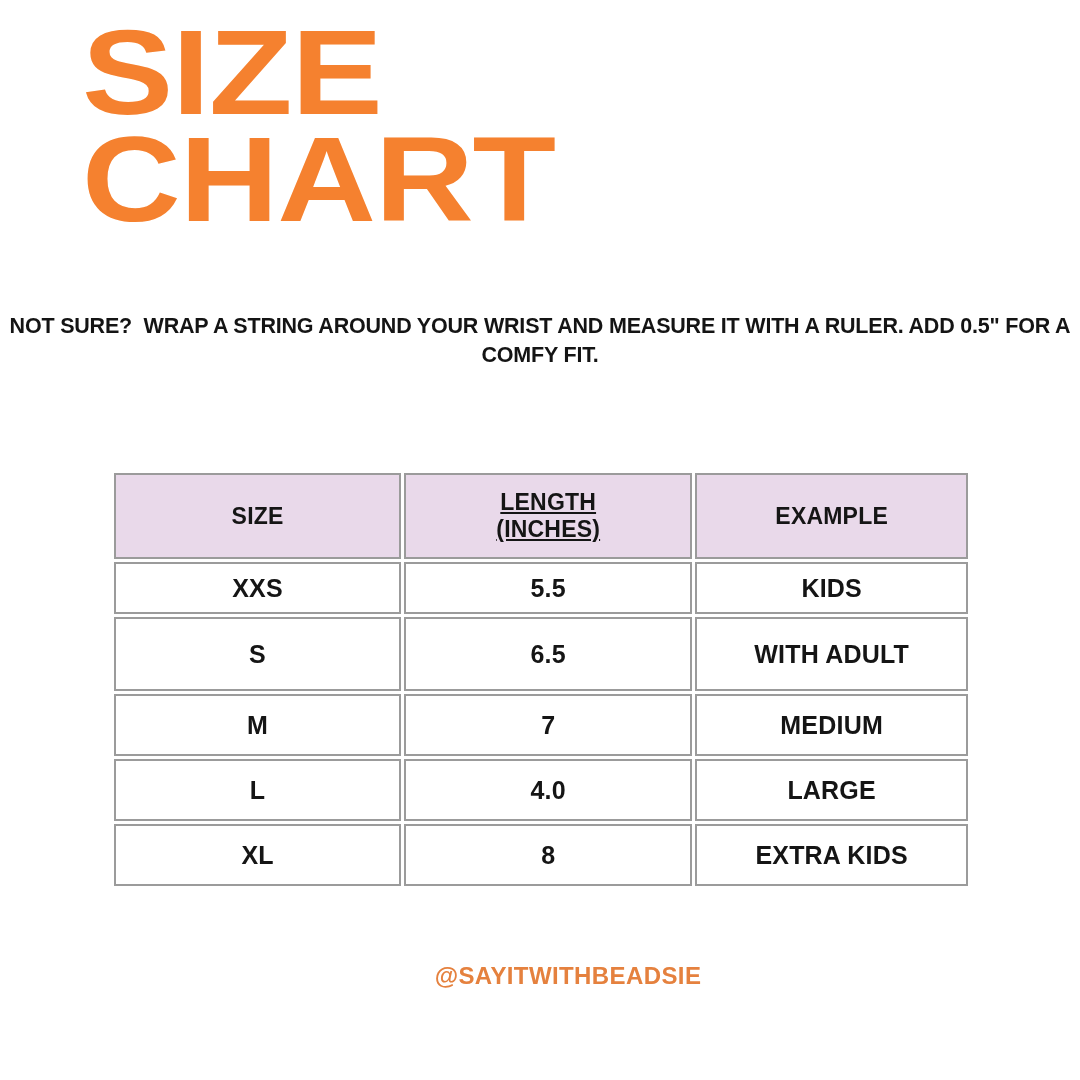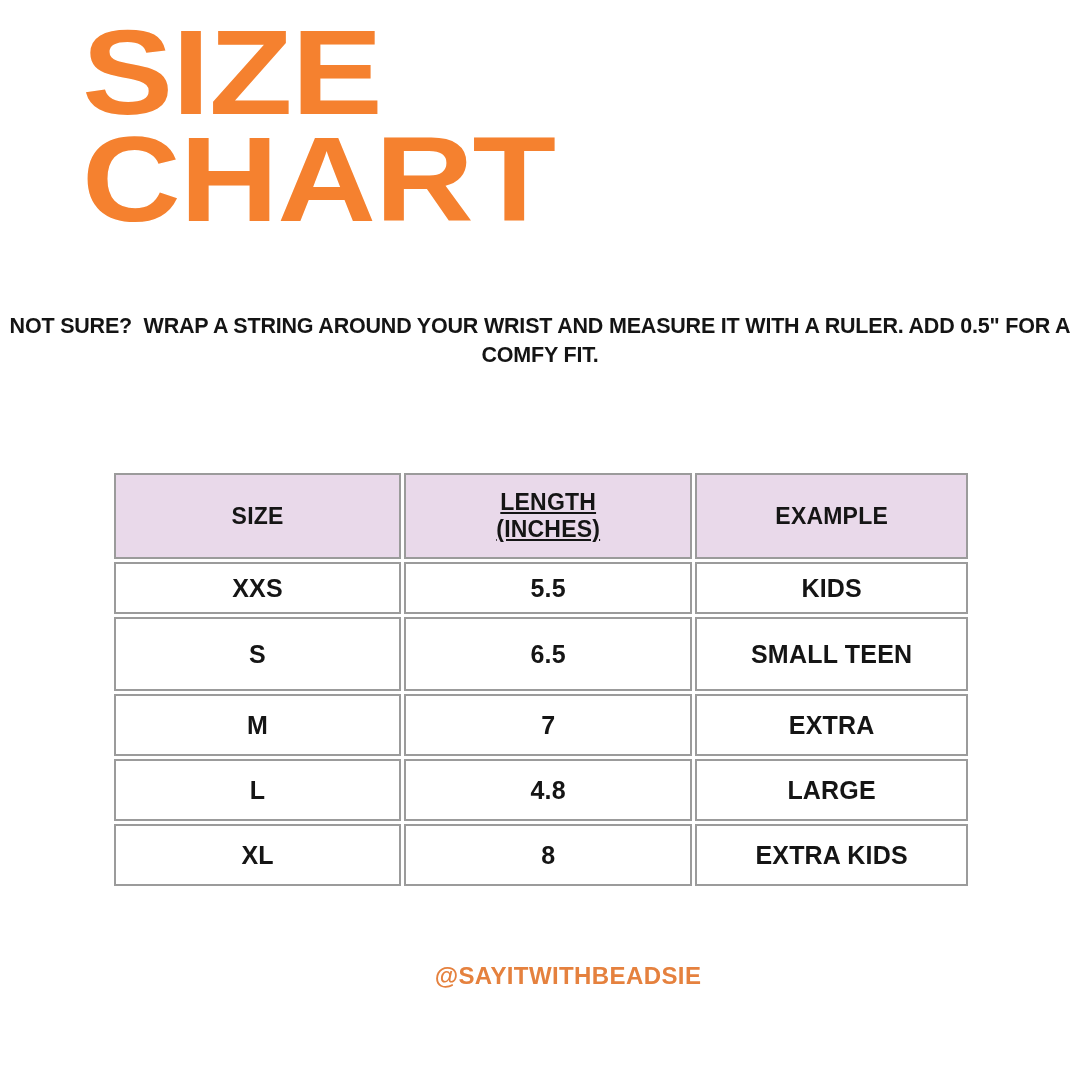--- a/index.html
+++ b/index.html
@@ -151,40 +151,40 @@
         </td>
     </tr>
     <tr class="row-h-md">
       <td>
           <span class="cell-text">S</span>
         </td>
       <td>
           <span class="cell-text">6.5</span>
         </td>
       <td>
-          <span class="cell-text">SMALL TEEN</span>
+          <span class="cell-text">WITH ADULT</span>
         </td>
     </tr>
     <tr class="row-h-lg">
       <td>
           <span class="cell-text">M</span>
         </td>
       <td>
           <span class="cell-text">7</span>
         </td>
       <td>
-          <span class="cell-text">EXTRA</span>
+          <span class="cell-text">MEDIUM</span>
         </td>
     </tr>
     <tr class="row-h-lg">
       <td>
           <span class="cell-text">L</span>
         </td>
       <td>
-          <span class="cell-text">4.8</span>
+          <span class="cell-text">4.0</span>
         </td>
       <td>
           <span class="cell-text">LARGE</span>
         </td>
     </tr>
     <tr class="row-h-lg">
       <td>
           <span class="cell-text">XL</span>
         </td>
       <td>

